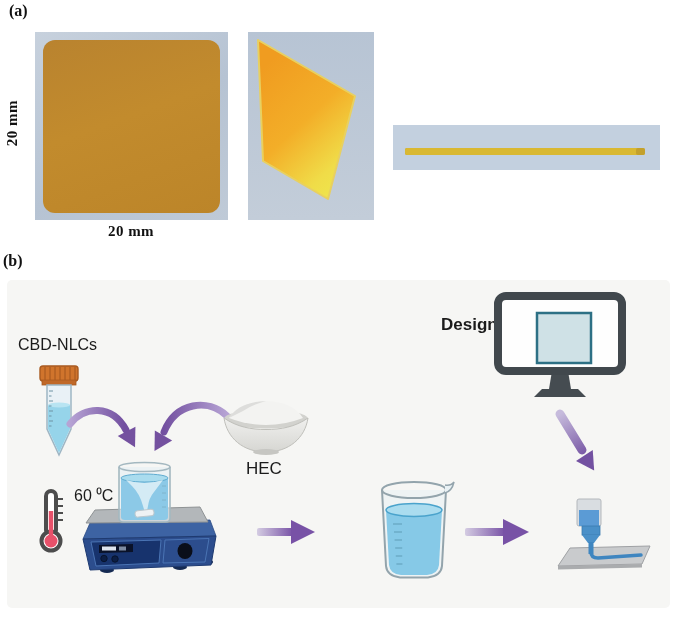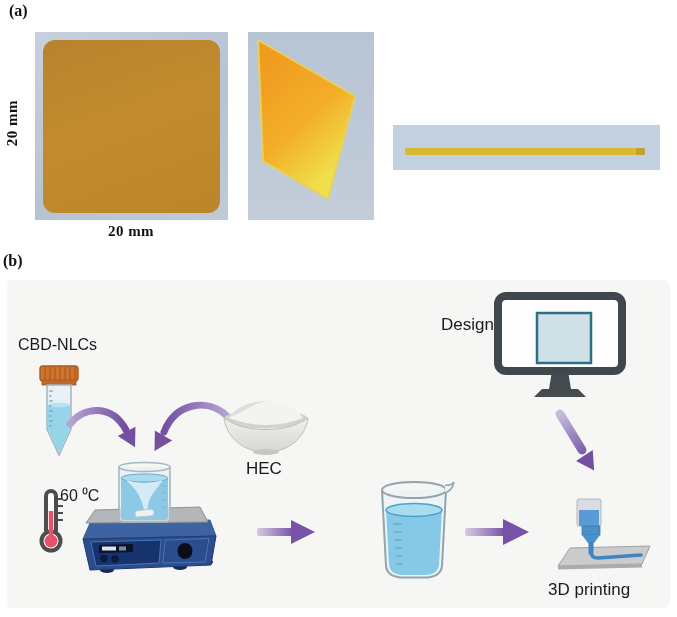--- a/index.html
+++ b/index.html
@@ -110,21 +110,21 @@
     </defs>
     <ellipse cx="45" cy="21" rx="42" ry="9.5" fill="#d2d2ce"></ellipse>
     <path d="M8 20 Q 18 4, 45 3 Q 72 4, 82 20 Q 64 27, 45 27 Q 26 27, 8 20 Z" fill="#f3f3f1"></path>
     <path d="M8 20 Q 18 4, 45 3 Q 30 7, 22 13 Q 14 17, 8 20 Z" fill="#dddddb"></path>
     <path d="M3 20 C 6 40, 22 54, 45 54 C 68 54, 84 40, 87 20 C 74 29, 60 31.5, 45 31.5 C 30 31.5, 16 29, 3 20 Z" fill="url(#grad-bowl)" stroke="#bfbfba" stroke-width="1"></path>
     <ellipse cx="45" cy="54" rx="13" ry="3" fill="#c6c6c2"></ellipse>
   </svg>
 
   <div class="abs slabel big center" style="left:246px;top:459px;width:50px;">HEC</div>
 
-  <div class="abs slabel" style="left:60px;top:484px;">60 ⁰C</div>
+  <div class="abs slabel" style="left:74px;top:484px;">60 ⁰C</div>
 
   <svg class="abs" style="left:37px;top:489px;" width="34" height="64" viewBox="0 0 34 64">
     <rect x="9" y="2" width="10" height="44" rx="5" fill="#ffffff" stroke="#4d4d4d" stroke-width="4"></rect>
     <circle cx="14" cy="52" r="9.5" fill="#ffffff" stroke="#4d4d4d" stroke-width="4"></circle>
     <rect x="11.8" y="22" width="4.4" height="28" fill="#e8516a"></rect>
     <circle cx="14" cy="52" r="6.5" fill="#e8516a"></circle>
     <path d="M21 10h5 M21 17h5 M21 24h5 M21 31h5" stroke="#4d4d4d" stroke-width="1.8"></path>
   </svg>
 
   <svg class="abs" style="left:62px;top:446px;" width="158" height="128" viewBox="0 0 158 128">
@@ -178,21 +178,21 @@
     <defs>
       <linearGradient id="grad-arrow2" x1="0" y1="0" x2="1" y2="0">
         <stop offset="0" stop-color="#d4cce2"></stop>
           <stop offset="1" stop-color="#7852a6"></stop>
       </linearGradient>
     </defs>
     <rect x="1" y="10" width="40" height="8" rx="2" fill="url(#grad-arrow2)"></rect>
     <polygon points="39,1 65,14 39,27" fill="#7852a6"></polygon>
   </svg>
 
-  <div class="abs slabel big" style="left:441px;top:315px;">Design</div>
+  <div class="abs slabel big" style="left:441px;top:315px;font-weight:bold;">Design</div>
 
   <svg class="abs" style="left:492px;top:291px;" width="140" height="107" viewBox="0 0 140 107">
     <polygon points="60,80 76,80 79,98 57,98" fill="#454c51"></polygon>
     <polygon points="50,98 86,98 94,106 42,106" fill="#454c51"></polygon>
     <rect x="6" y="5" width="124" height="75" rx="8" fill="#fefefe" stroke="#41484d" stroke-width="8"></rect>
     <rect x="45" y="22" width="54" height="50" fill="#cfe1e6" stroke="#2d7085" stroke-width="2.5"></rect>
   </svg>
 
   <svg class="abs" style="left:552px;top:410px;" width="52" height="72" viewBox="0 0 52 72">
     <defs>
@@ -209,15 +209,14 @@
     <polygon points="20,58 100,56 92,74 8,76" fill="#c9cbcd" stroke="#9fa1a4" stroke-width="1"></polygon>
     <polygon points="8,76 92,74 92,77.5 8,79.5" fill="#aaacae"></polygon>
     <path d="M41 52 L41 62 Q41 68 48 68 L91 65" fill="none" stroke="#3f86c0" stroke-width="3.5" stroke-linecap="round"></path>
     <rect x="27" y="9" width="24" height="27" rx="2" fill="#d9dde1" stroke="#b4b8bc" stroke-width="1"></rect>
     <rect x="29" y="20" width="20" height="16" fill="#5b9bd5"></rect>
     <rect x="32" y="36" width="18" height="9" fill="#4a90c8" stroke="#3a7cb0" stroke-width="0.8"></rect>
     <polygon points="32,45 50,45 44,53 38,53" fill="#4a90c8"></polygon>
     <rect x="38.5" y="52" width="5" height="12" fill="#3f86c0"></rect>
   </svg>
 
-  <div class="abs slabel big center" style="left:548px;top:580px;width:112px;">3D printing</div>
 
 </div>
 
 </body></html>

